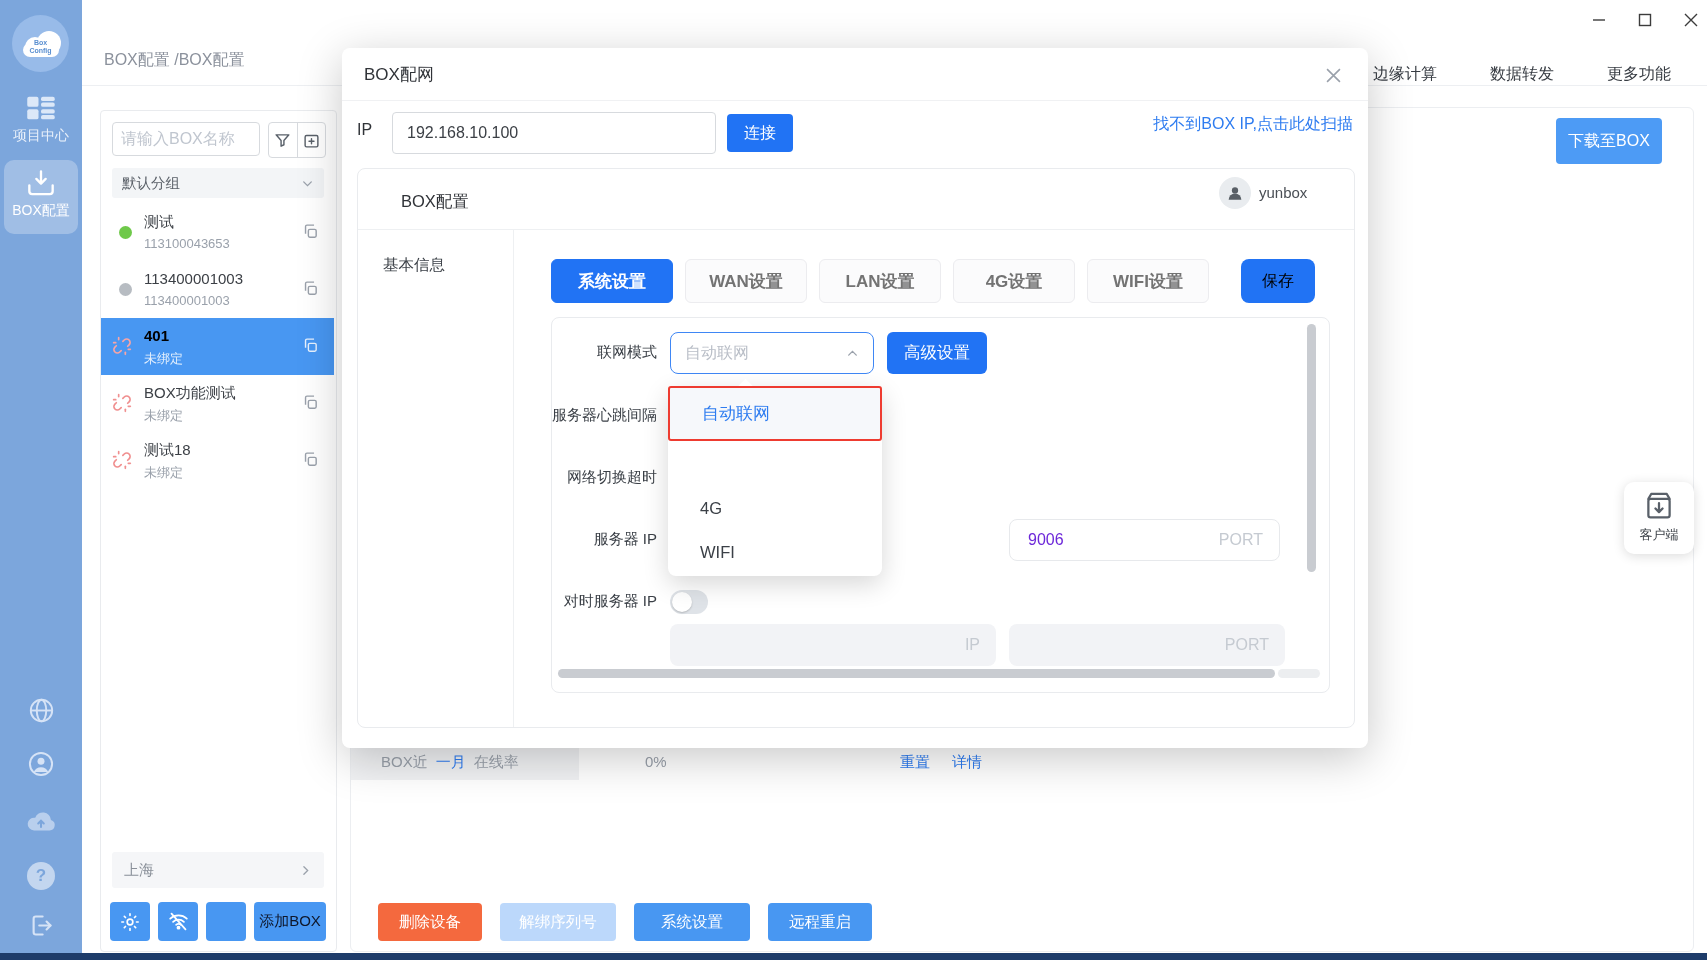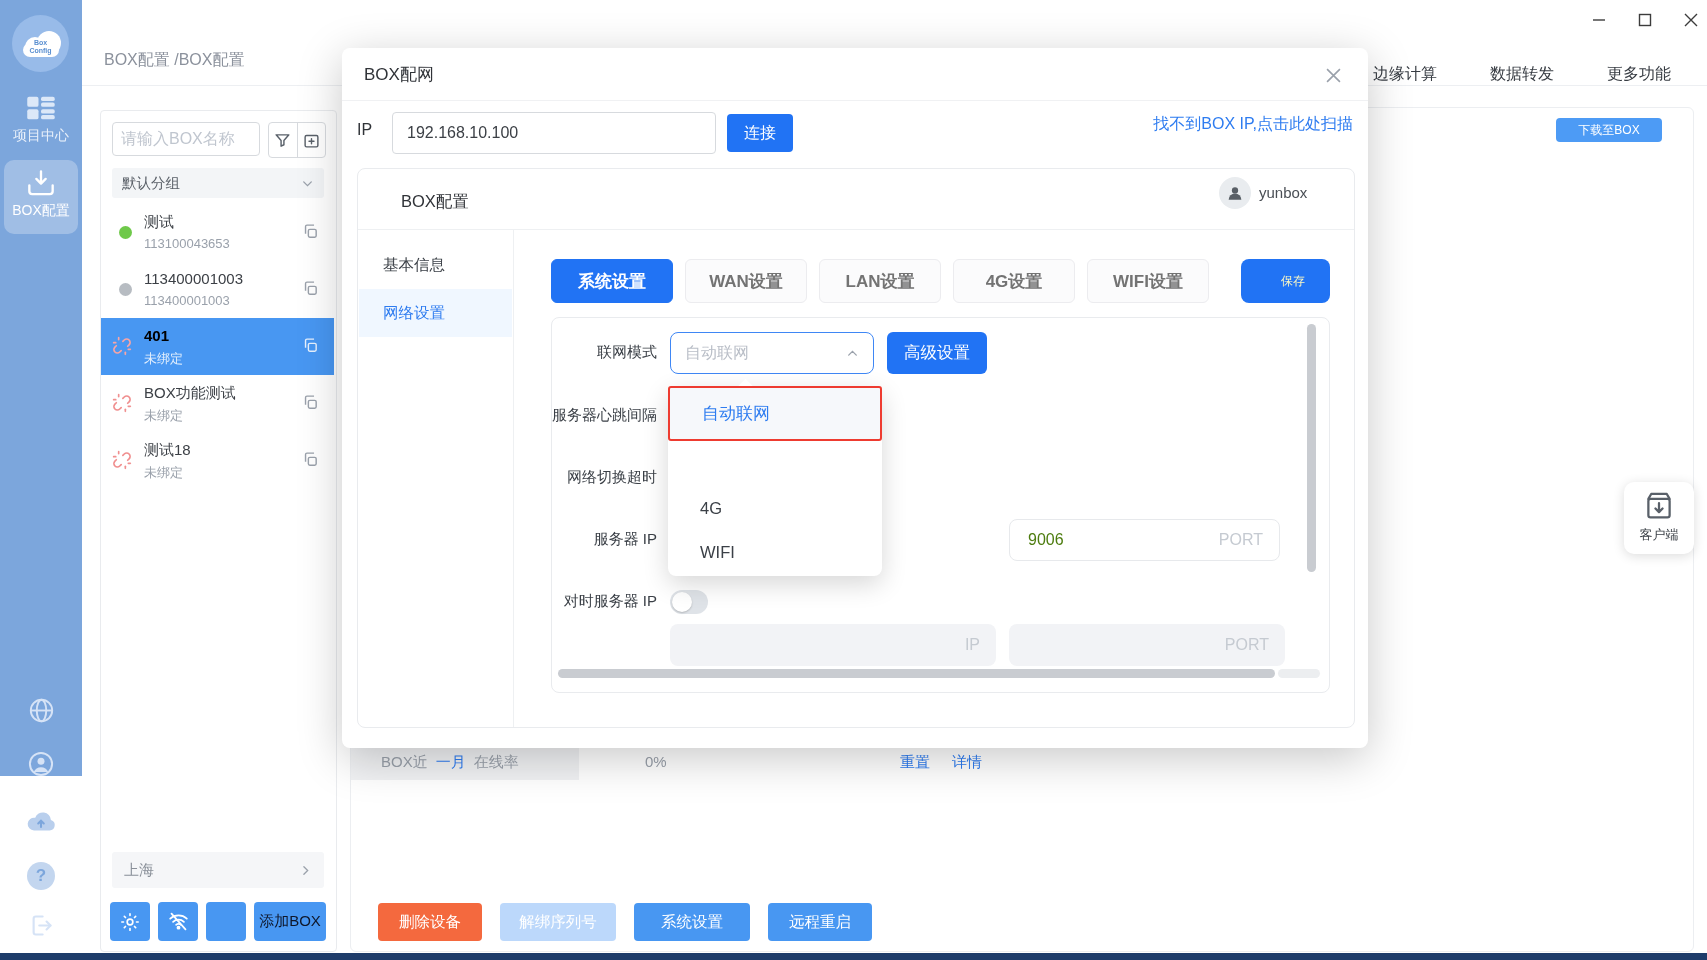--- a/index.html
+++ b/index.html
@@ -7,21 +7,21 @@
          font-family:"Liberation Sans",sans-serif;color:#33383f;}
   .abs{position:absolute;}
   svg{display:block;}
 
   
   .win-btn{position:absolute;top:8px;width:30px;height:24px;display:flex;align-items:center;justify-content:center;cursor:pointer;}
   #win-min{left:1584px;} #win-max{left:1630px;} #win-close{left:1676px;}
   .bottom-bar{position:absolute;left:0;top:953px;width:1707px;height:7px;background:#1e3c6a;}
 
   
-  .sidebar{position:absolute;left:0;top:0;width:82px;height:776px;background:#7ca6dc;}
+  .sidebar{position:absolute;left:0;top:0;width:82px;height:960px;background:#7ca6dc;}
   .logo{position:absolute;left:12px;top:15px;width:57px;height:57px;border-radius:50%;background:#98bbe9;
         display:flex;align-items:center;justify-content:center;}
   .logo-cloud{position:relative;width:40px;height:26px;}
   .logo-cloud .c1{position:absolute;left:4px;top:6px;width:20px;height:20px;border-radius:50%;background:#fff;}
   .logo-cloud .c2{position:absolute;left:16px;top:0px;width:24px;height:24px;border-radius:50%;background:#fff;}
   .logo-cloud .c3{position:absolute;left:2px;top:12px;width:36px;height:14px;border-radius:8px;background:#fff;}
   .logo-text{position:absolute;left:0;top:8px;width:40px;text-align:center;font-size:7px;line-height:8px;color:#5a8fd0;font-weight:bold;}
   .side-item{position:absolute;left:0;width:82px;text-align:center;color:#e9f0fa;font-size:14px;cursor:pointer;}
   .side-item .lbl{display:block;margin-top:6px;}
   .side-active{position:absolute;left:4px;top:160px;width:74px;height:74px;border-radius:10px;background:rgba(255,255,255,.28);}
@@ -29,22 +29,22 @@
   .side-bottom{position:absolute;left:0;width:82px;display:flex;justify-content:center;cursor:pointer;}
 
   
   #breadcrumb{left:104px;top:50px;font-size:16px;color:#8b919c;}
   .nav-item{position:absolute;top:64px;font-size:16px;color:#363b42;cursor:pointer;}
   #nav-0{left:1373px;} #nav-1{left:1490px;} #nav-2{left:1607px;}
   #header-line{left:82px;top:85px;width:1625px;height:1px;background:#edeff2;}
 
   
   #content-card{left:350px;top:107px;width:1342px;height:843px;border:1px solid #eceef1;border-radius:6px;background:#fff;}
-  #download-box-btn{left:1556px;top:118px;width:106px;height:24px;background:#4d9bf5;border-radius:4px;color:#fff;
-                    font-size:12px;display:flex;align-items:center;justify-content:center;cursor:pointer;}
+  #download-box-btn{left:1556px;top:118px;width:106px;height:46px;background:#4d9bf5;border-radius:4px;color:#fff;
+                    font-size:16px;display:flex;align-items:center;justify-content:center;cursor:pointer;}
   
   #stats-row{left:351px;top:744px;width:681px;height:36px;background:#fff;}
   #stats-left{position:absolute;left:0;top:0;width:228px;height:36px;background:#f1f2f4;display:flex;align-items:center;gap:8px;padding-left:30px;box-sizing:border-box;font-size:15px;color:#9aa1ab;}
   #stats-left .blue{color:#2e7cf0;}
   #stats-value{position:absolute;left:294px;top:9px;font-size:15px;color:#9aa1ab;}
   #stats-reset{position:absolute;left:549px;top:9px;font-size:15px;color:#2e7cf0;cursor:pointer;}
   #stats-detail{position:absolute;left:601px;top:9px;font-size:15px;color:#2e7cf0;cursor:pointer;}
   
   .action-btn{position:absolute;top:903px;height:38px;border-radius:4px;color:#fff;font-size:15.5px;
               display:flex;align-items:center;justify-content:center;cursor:pointer;}
@@ -106,34 +106,34 @@
   #card-hdiv{left:0;top:60px;width:996px;height:1px;background:#eef0f2;}
   #card-vdiv{left:155px;top:60px;width:1px;height:498px;background:#eef0f2;}
   .side-tab{position:absolute;left:1px;width:153px;height:48px;display:flex;align-items:center;padding-left:24px;
             box-sizing:border-box;font-size:15.5px;color:#3b4047;cursor:pointer;}
   #side-tab-0{top:72px;}
   #side-tab-1{top:120px;color:#2e7cf0;background:#f0f7ff;}
   .top-tab{position:absolute;top:90px;width:122px;height:44px;border-radius:6px;display:flex;align-items:center;justify-content:center;
            font-size:17px;font-weight:bold;color:#737373;background:#fbfbfc;border:1px solid #ececef;box-sizing:border-box;cursor:pointer;}
   #tab-0{left:193px;background:#2173f4;border-color:#2173f4;color:#fff;}
   #tab-1{left:327px;} #tab-2{left:461px;} #tab-3{left:595px;} #tab-4{left:729px;}
-  #save-btn{position:absolute;left:883px;top:90px;width:74px;height:44px;background:#2173f4;border-radius:8px;color:#fef9c3;
-            font-size:12px;display:flex;align-items:center;justify-content:center;cursor:pointer;padding-left:15px;}
+  #save-btn{position:absolute;left:883px;top:90px;width:74px;height:44px;background:#2173f4;border-radius:8px;color:#000000;
+            font-size:16px;display:flex;align-items:center;justify-content:center;cursor:pointer;}
 
   #form-panel{left:193px;top:148px;width:777px;height:374px;border:1px solid #e9ebee;border-radius:8px;}
   .f-label{position:absolute;left:-6px;width:111px;text-align:right;font-size:15px;color:#3b4047;white-space:nowrap;}
   #lbl-mode{top:25px;} #lbl-heartbeat{top:88px;} #lbl-timeout{top:150px;} #lbl-serverip{top:212px;} #lbl-timeserver{top:274px;}
   #mode-select{position:absolute;left:118px;top:14px;width:204px;height:42px;border:1.5px solid #3f87f5;border-radius:8px;
                box-sizing:border-box;display:flex;align-items:center;padding:0 14px;font-size:16px;color:#b9bec7;cursor:pointer;}
   #mode-select .sp{flex:1;}
   #advanced-btn{position:absolute;left:335px;top:14px;width:100px;height:42px;background:#2173f4;border-radius:6px;color:#fff;
                 font-size:16.5px;display:flex;align-items:center;justify-content:center;cursor:pointer;}
   #port-input-wrap{position:absolute;left:457px;top:201px;width:271px;height:42px;border:1px solid #e7e9ec;border-radius:8px;
                    box-sizing:border-box;display:flex;align-items:center;padding:0 16px;}
-  #port-input{border:none;outline:none;flex:1;font-size:16px;color:#4d7c0f;font-family:"Liberation Sans",sans-serif;min-width:0;background:transparent;}
+  #port-input{border:none;outline:none;flex:1;font-size:16px;color:#6d28d9;font-family:"Liberation Sans",sans-serif;min-width:0;background:transparent;}
   .suffix{font-size:16px;color:#c5cad1;}
   #toggle{position:absolute;left:118px;top:272px;width:38px;height:24px;background:#dfe3e8;border-radius:12px;cursor:pointer;}
   #toggle .knob{position:absolute;left:2px;top:2px;width:20px;height:20px;border-radius:50%;background:#fff;box-shadow:0 1px 2px rgba(0,0,0,.2);}
   .dis-input{position:absolute;top:306px;height:42px;background:#f2f3f6;border-radius:8px;box-sizing:border-box;
              display:flex;align-items:center;justify-content:flex-end;padding:0 16px;}
   #dis-ip{left:118px;width:326px;} #dis-port{left:457px;width:276px;}
   #vscroll{position:absolute;left:755px;top:6px;width:9px;height:248px;background:#c9ccd1;border-radius:5px;cursor:pointer;}
   #hscroll{position:absolute;left:6px;top:351px;width:717px;height:9px;background:#c9ccd1;border-radius:5px;cursor:pointer;}
   #hscroll-track{position:absolute;left:726px;top:351px;width:42px;height:9px;background:#eceef0;border-radius:5px;}
 
@@ -421,21 +421,20 @@
         <svg width="18" height="18" viewBox="0 0 24 24">
           <circle cx="12" cy="8.5" r="4.2" fill="#595f66"></circle>
             <path d="M3.5 21a8.5 8.5 0 0 1 17 0z" fill="#595f66"></path>
         </svg>
       </div>
       <span class="abs" id="user-name">yunbox</span>
       <div class="abs" id="card-hdiv"></div>
       <div class="abs" id="card-vdiv"></div>
 
       <div class="side-tab" id="side-tab-0">基本信息</div>
-      <div class="side-tab" id="side-tab-1">网络设置</div>
 
       <div class="top-tab" id="tab-0">系统设置</div>
       <div class="top-tab" id="tab-1">WAN设置</div>
       <div class="top-tab" id="tab-2">LAN设置</div>
       <div class="top-tab" id="tab-3">4G设置</div>
       <div class="top-tab" id="tab-4">WIFI设置</div>
       <div id="save-btn">保存</div>
 
       <div class="abs" id="form-panel">
         <span class="f-label" id="lbl-mode">联网模式</span>

